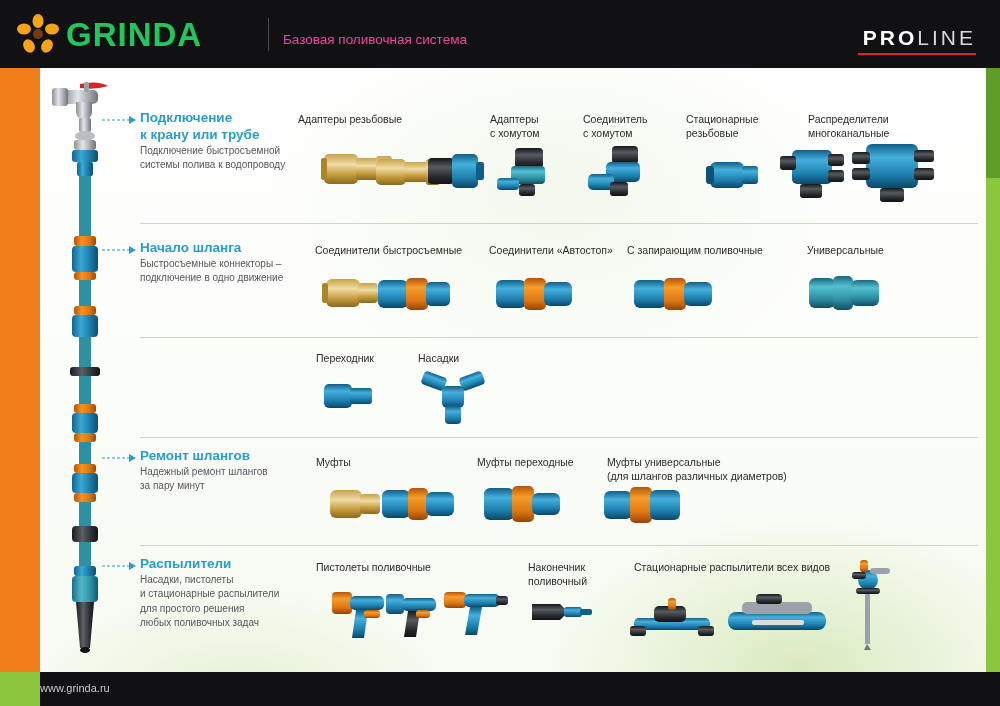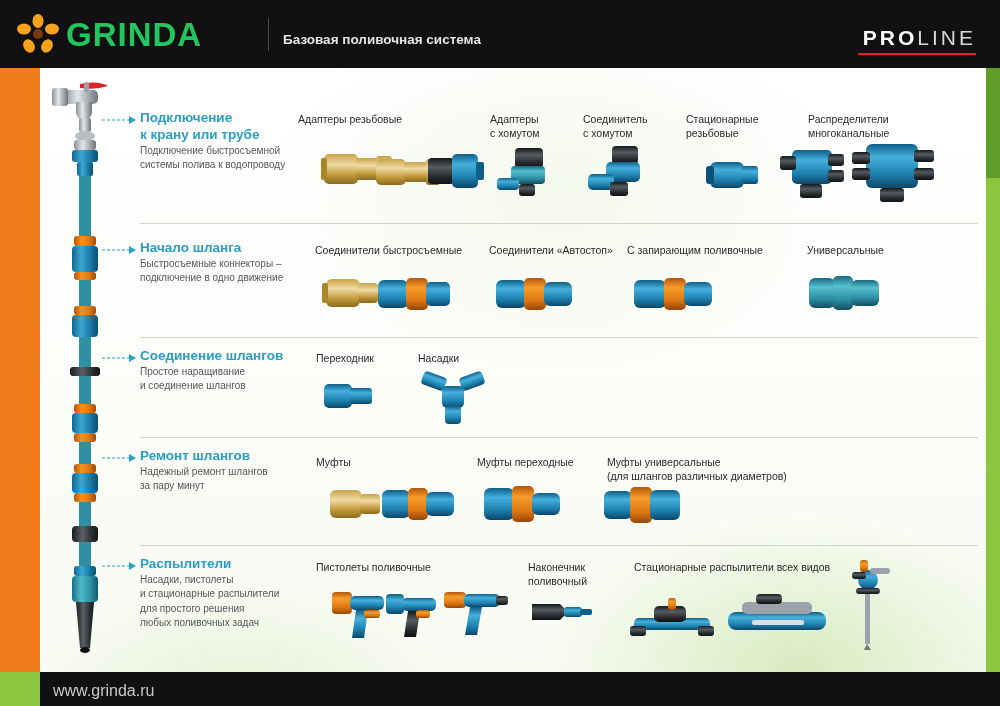--- a/index.html
+++ b/index.html
@@ -34,23 +34,23 @@
     letter-spacing: 1px;
     font-family: "Liberation Sans", sans-serif;
   }
   .brand-divider {
     position: absolute; left: 268px; top: 18px;
     width: 1px; height: 33px;
     background: #4a4a4c;
   }
   .header-sub {
     position: absolute; left: 283px; top: 32px;
-    color: #e5e5e5;
+    color: #ec4899;
     font-size: 13.5px;
-    font-weight: bold;
+    font-weight: normal;
   }
   .proline {
     position: absolute; right: 24px; top: 26px;
     text-align: right;
   }
   .proline-text {
     color: #ffffff;
     font-size: 21px;
     letter-spacing: 3px;
     font-weight: bold;
@@ -92,22 +92,22 @@
       linear-gradient(#ffffff, #f7fbf2);
   }
 
   
   .footer {
     position: absolute; left: 0; bottom: 0;
     width: 1000px; height: 34px;
     background: #111113;
   }
   .footer-url {
-    position: absolute; left: 32px; top: 10px;
-    color: #c9c9c9; font-size: 16px; padding-left: 21px;
+    position: absolute; left: 40px; top: 10px;
+    color: #c9c9c9; font-size: 11px;
   }
   .footer-green {
     position: absolute; left: 0; bottom: 0;
     width: 40px; height: 34px;
     background: #8cc63f;
   }
 
   
   .hose-col {
     position: absolute; left: 46px; top: 78px;
@@ -419,29 +419,20 @@
   </svg>
 
   <svg class="prod" style="left:805px; top:266px; width:82px; height:56px;" viewBox="0 0 82 56">
     <rect x="4" y="12" width="26" height="30" rx="6" fill="url(#teal2)"></rect>
     <rect x="28" y="10" width="20" height="34" rx="5" fill="url(#teal2)"></rect>
     <rect x="46" y="14" width="28" height="26" rx="6" fill="url(#teal2)"></rect>
   </svg>
 
   <div class="sec-rule" style="top:337px;"></div>
 
-  <div class="section" style="top:348px;">
-    <svg class="arrow" viewBox="0 0 34 10">
-      <path d="M0 5 H27" stroke="#2a9ec4" stroke-width="1.2" fill="none" stroke-dasharray="3 2"></path>
-      <path d="M27 1 L34 5 L27 9 Z" fill="#2a9ec4"></path>
-    </svg>
-    <div class="sec-title">Соединение шлангов</div>
-    <div class="sec-desc">Простое наращивание
-и соединение шлангов</div>
-  </div>
 
   <div class="grp-label" style="left:316px; top:351px;">Переходник</div>
   <div class="grp-label" style="left:418px; top:351px;">Насадки</div>
 
   <svg class="prod" style="left:318px; top:372px; width:62px; height:48px;" viewBox="0 0 62 48">
     <rect x="6" y="12" width="28" height="24" rx="5" fill="url(#blu2)"></rect>
     <rect x="32" y="16" width="22" height="16" rx="3" fill="url(#blu2)"></rect>
   </svg>
 
   <svg class="prod" style="left:416px; top:368px; width:76px; height:62px;" viewBox="0 0 76 62">

